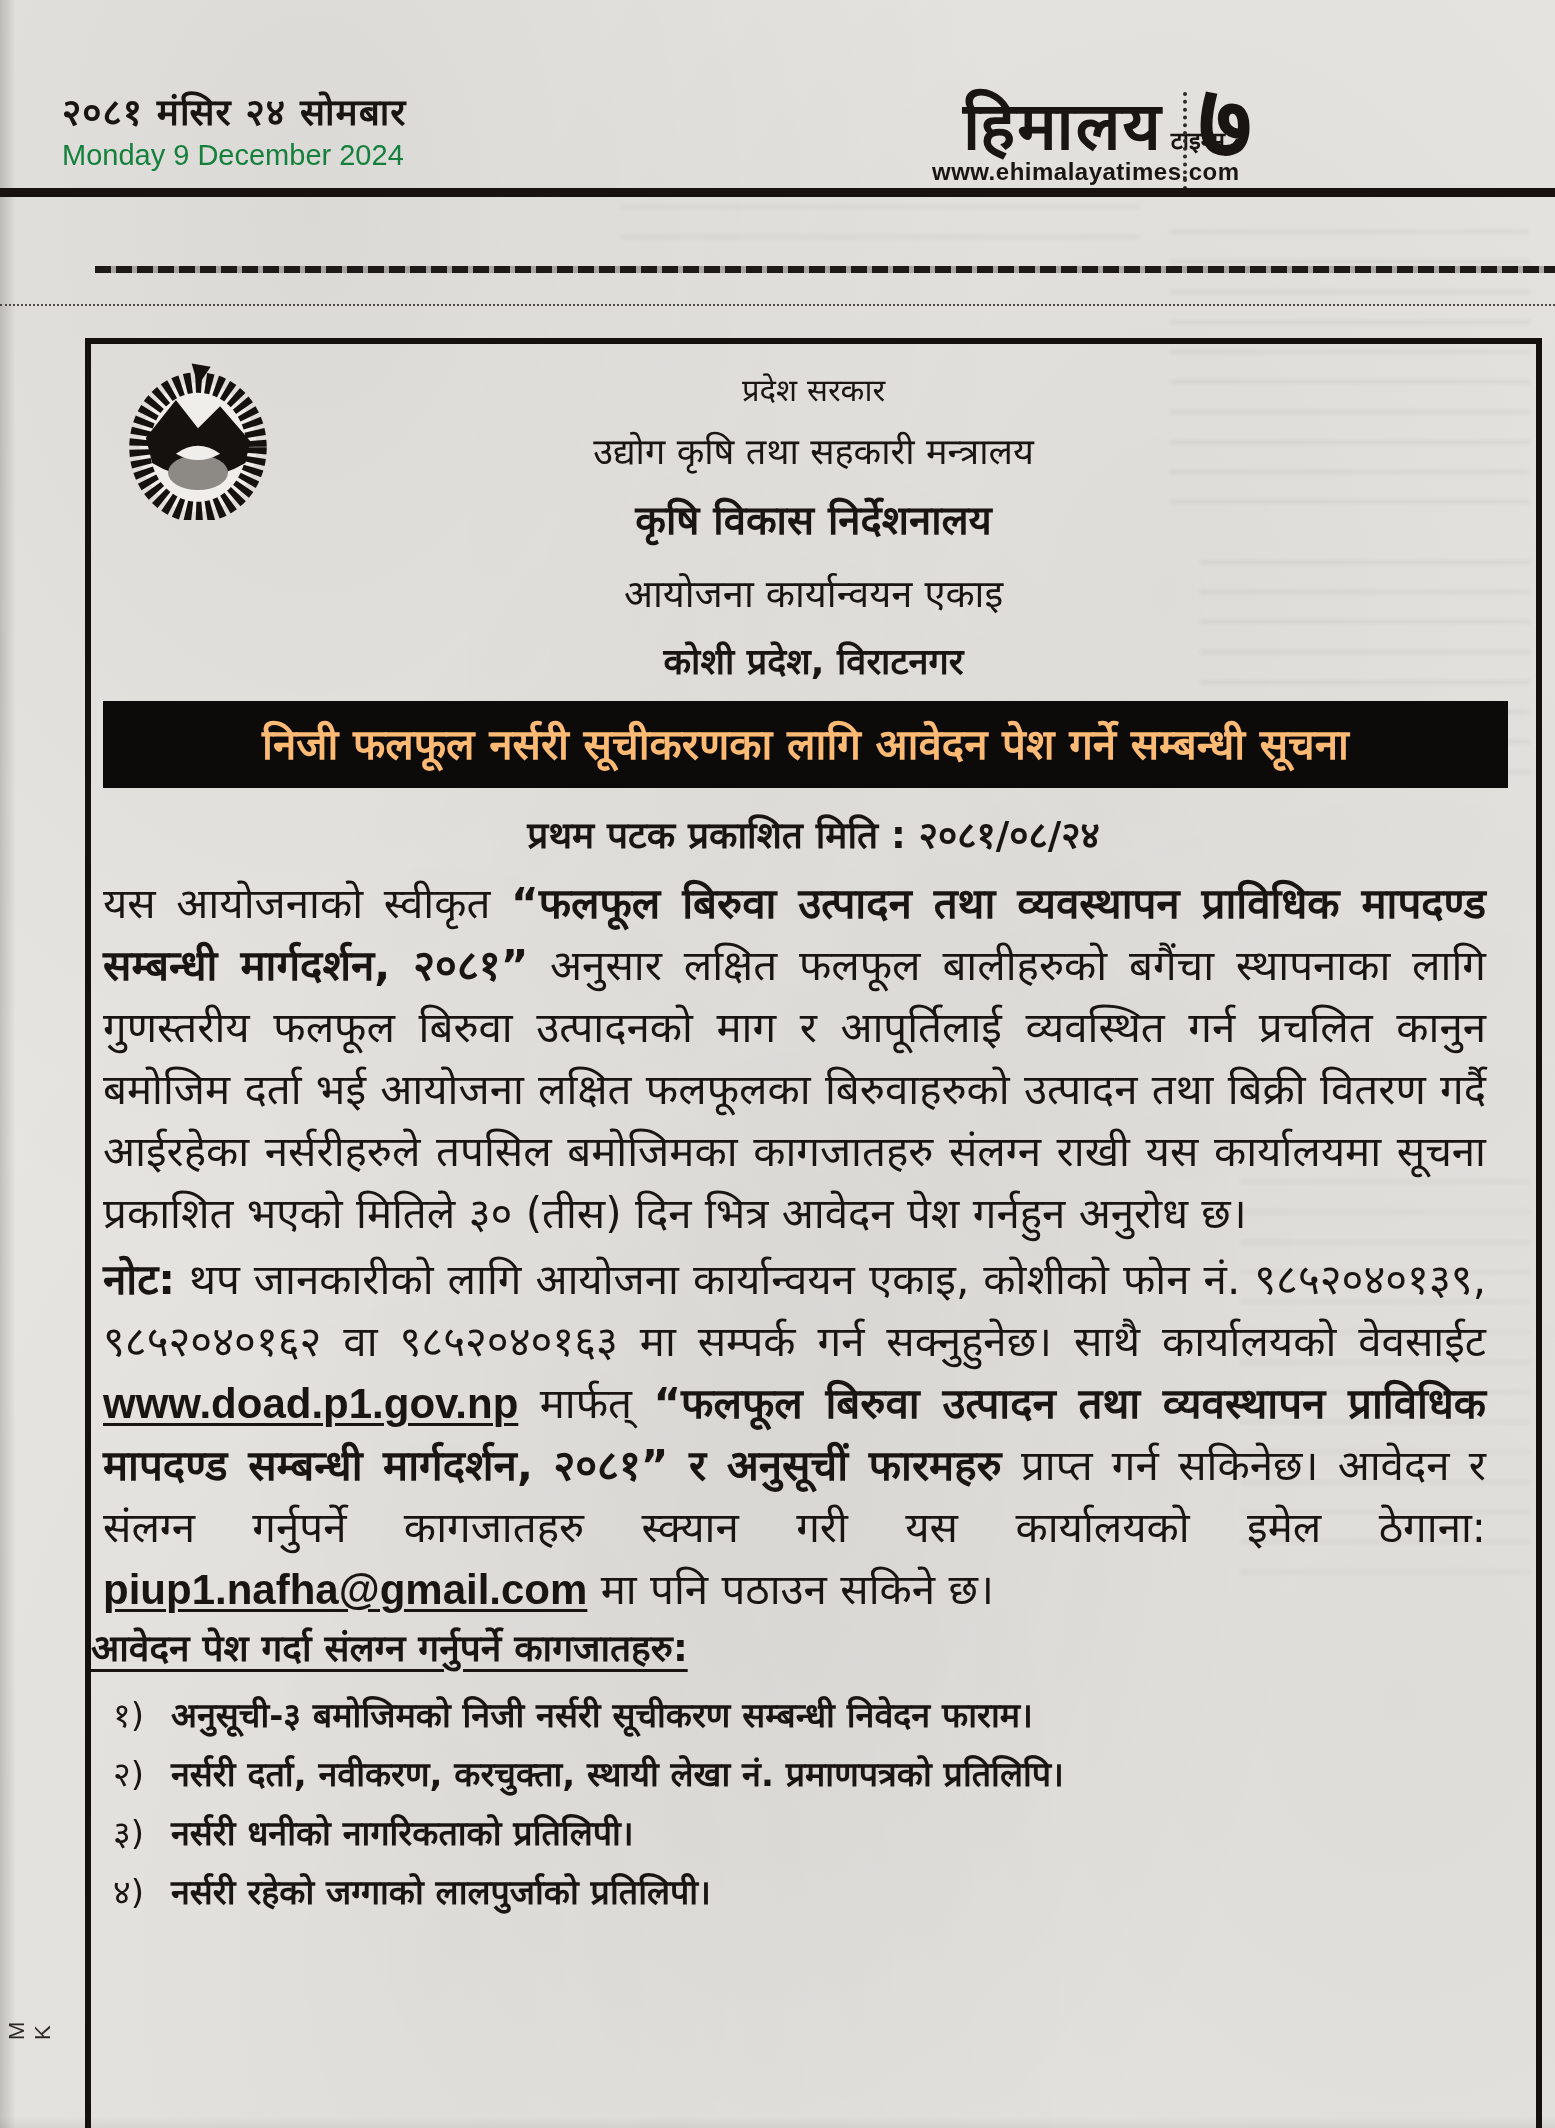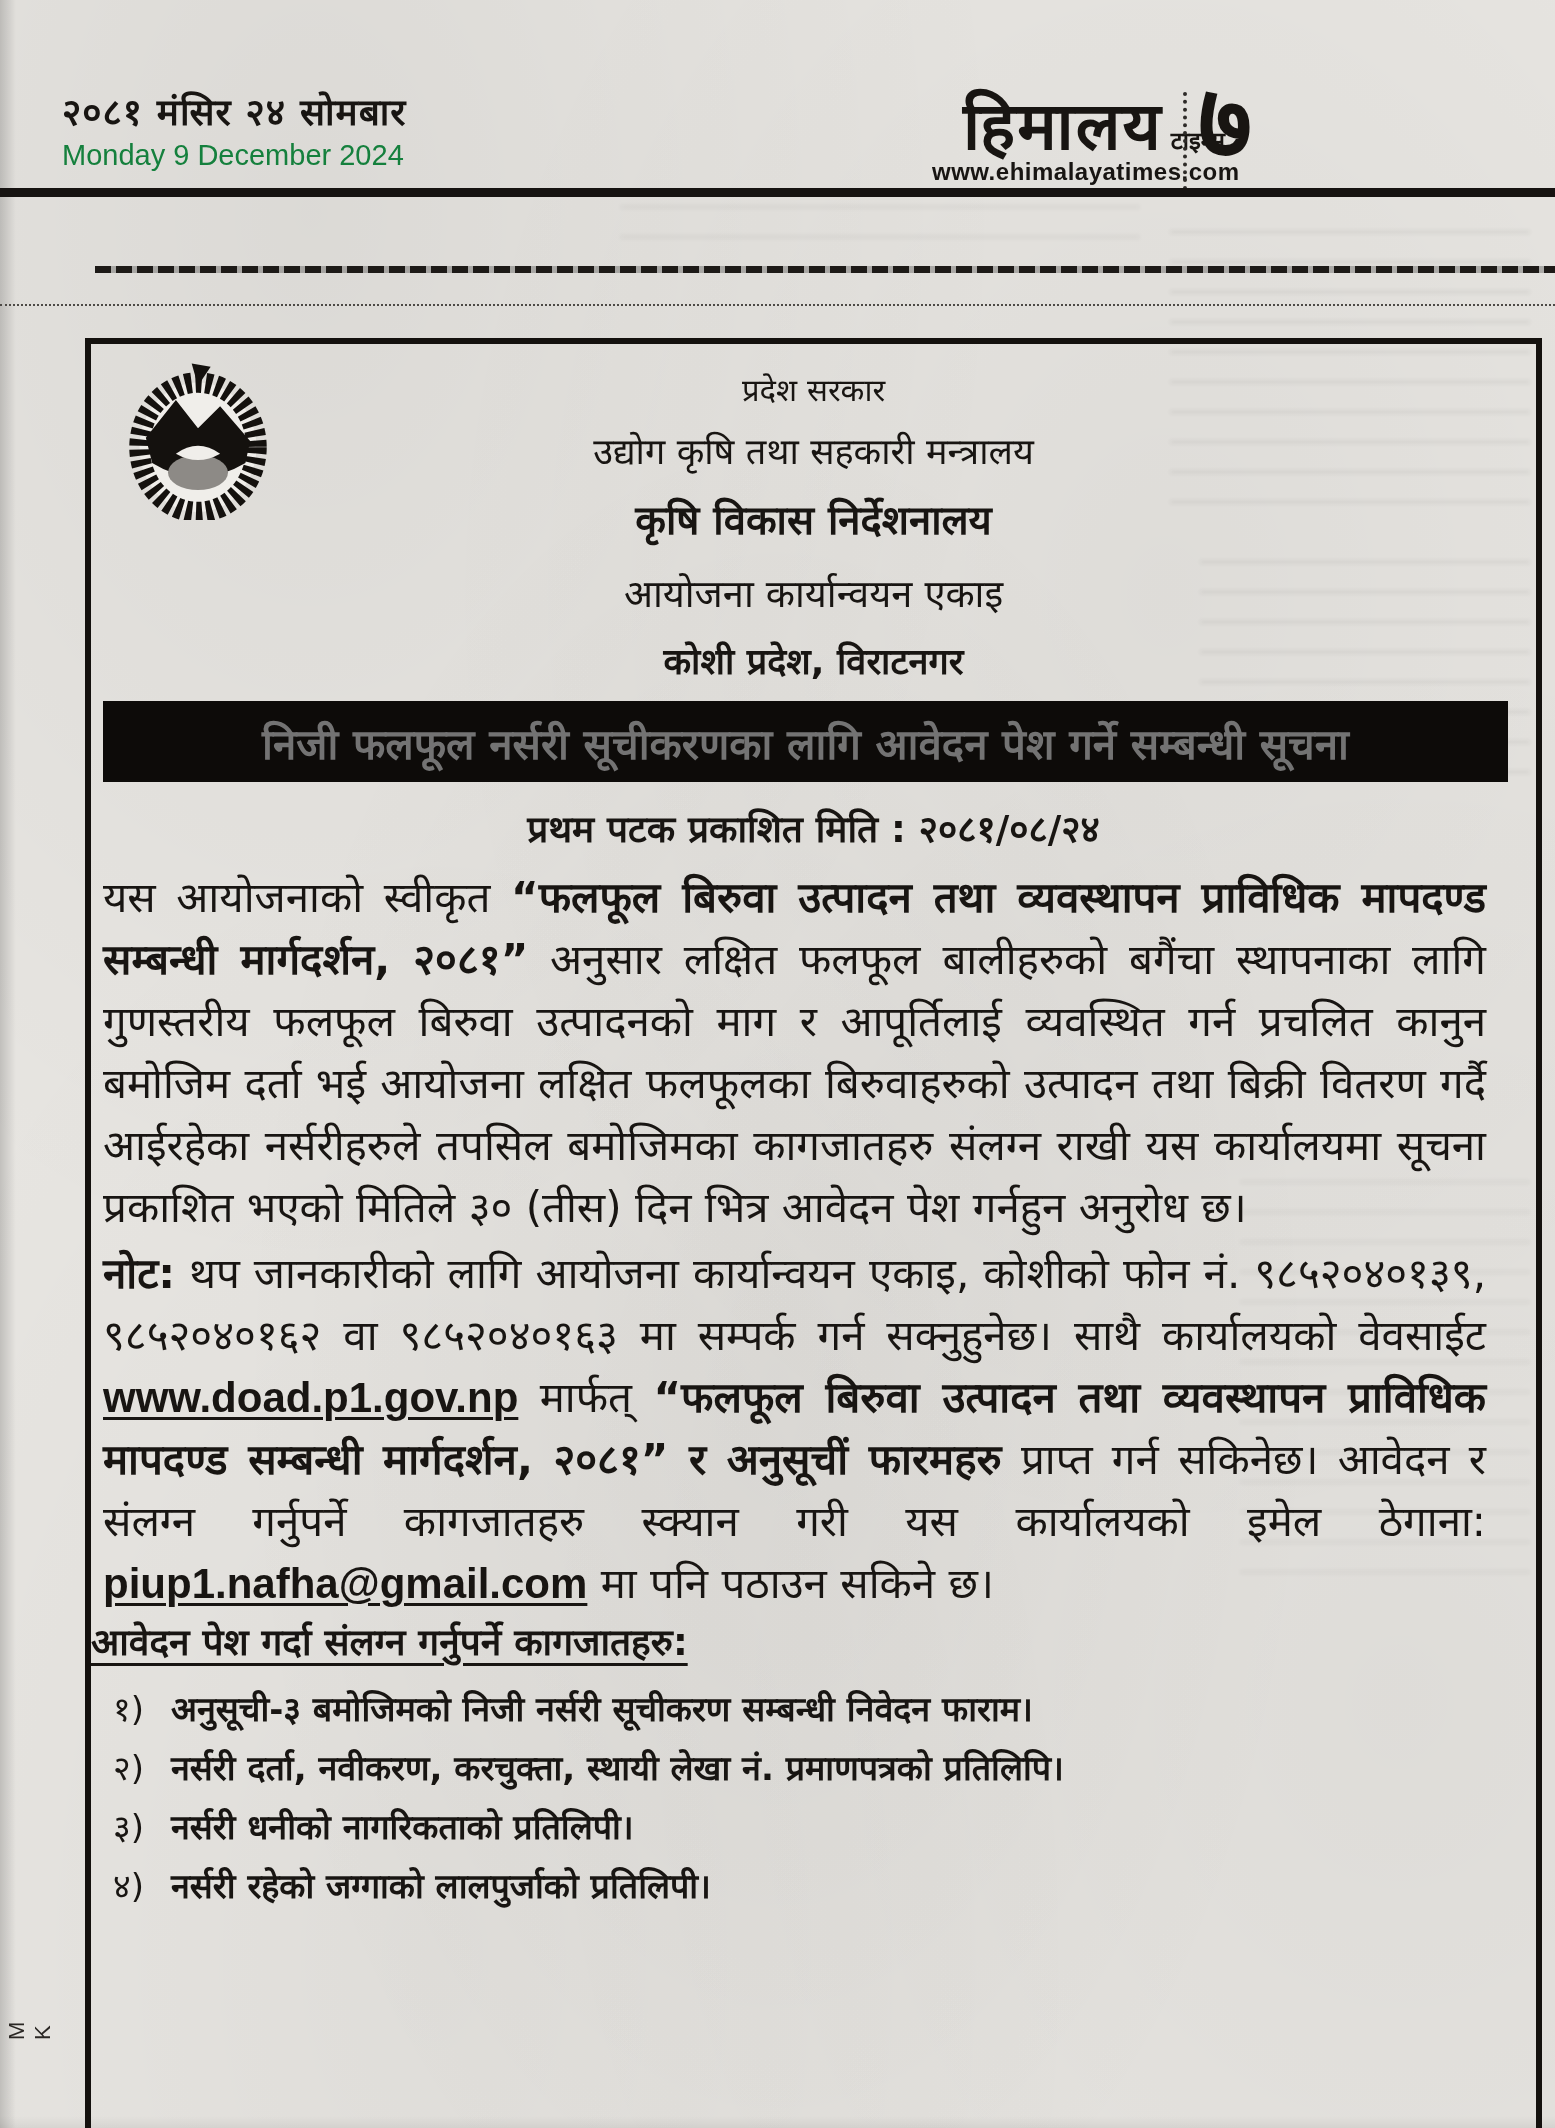--- a/index.html
+++ b/index.html
@@ -45,22 +45,22 @@
   .emblem{position:absolute;left:28px;top:18px;width:158px;height:158px;}
   .org-block{text-align:center;}
   .org-l1{font-size:31px;margin-bottom:16px;}
   .org-l2{font-size:36px;margin-bottom:16px;}
   .org-l3{font-size:40px;font-weight:bold;margin-bottom:20px;}
   .org-l4{font-size:48px;font-weight:bold;margin-bottom:22px;}
   .org-l5{font-size:38px;margin-bottom:18px;}
   .org-l6{font-size:36px;font-weight:bold;margin-bottom:16px;}
 
   .banner{
-    margin:8px 28px 0 12px;background:#0d0b09;color:#737373;
-    text-align:center;font-size:42px;font-weight:bold;padding:13px 0 11px 0;
+    margin:8px 28px 0 12px;background:#0d0b09;color:#fdba74;
+    text-align:center;font-size:42px;font-weight:bold;padding:13px 0 17px 0;
   }
   .pub-line{text-align:center;font-size:37px;font-weight:bold;margin-top:20px;}
 
   .para{font-size:42px;line-height:62px;text-align:justify;margin:14px 50px 0 12px;}
   .para.note-para{margin-top:4px;}
   .seg{white-space:pre-wrap;}
   .seg-bold{font-weight:bold;}
   .seg-link{font-weight:600;text-decoration:underline;text-decoration-thickness:3px;text-underline-offset:5px;font-family:"Liberation Sans","DejaVu Sans",sans-serif;}
 
   .docs-heading{

